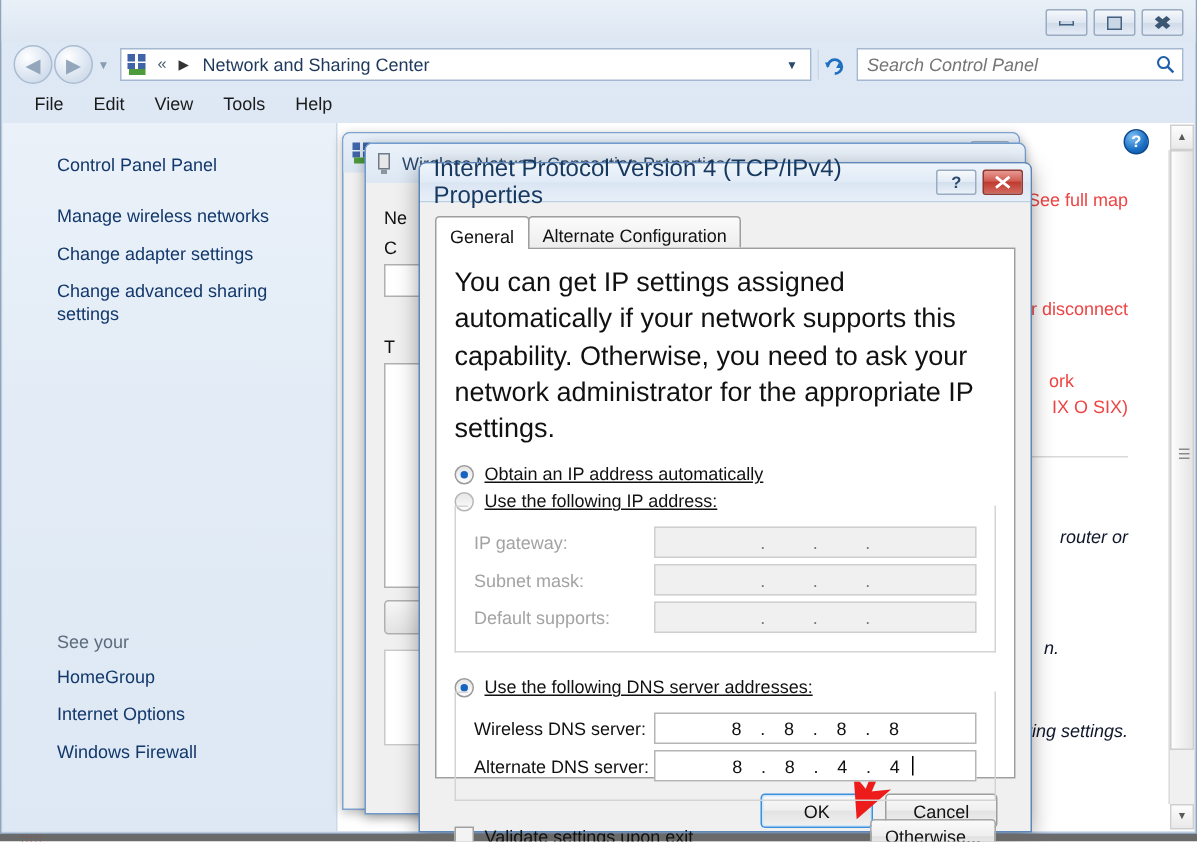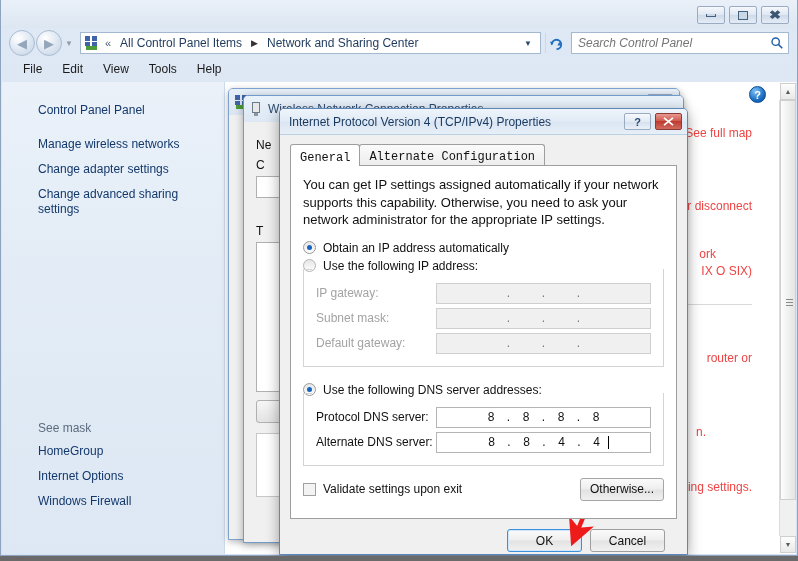--- a/index.html
+++ b/index.html
@@ -86,21 +86,21 @@
   .seealso { position:absolute; left:0; bottom:40px; width:100%; }
   .seealso-title { color:#5d6b7c; font-size:12px; padding:4px 14px 4px 36px; }
   .rightpane {
     flex:1; background:#ffffff; border-left:1px solid #ccd9e8; position:relative; overflow:hidden;
   }
   .helpbtn { position:absolute; right:30px; top:4px; width:17px; height:17px; border-radius:50%;
     background: radial-gradient(circle at 35% 28%, #7fc1f5 0%, #1b6fc4 60%, #0c4f99 100%);
     color:#fff; font-size:11px; font-weight:bold; display:flex; align-items:center; justify-content:center;
     border:1px solid #0b4a8f;}
   .rp-text { position:absolute; color:#ef4444; font-size:12px; white-space:nowrap; }
-  .rp-text.dark { color:#ef4444; }
+  .rp-text.dark { color:#0f172a;font-style:italic; }
   .rp-rule { position:absolute; height:1px; background:#d9d9d9; }
   
   .vscroll { position:absolute; right:0; top:18px; bottom:18px; width:17px; background:#f0f0f0; border-left:1px solid #dcdcdc;}
   .vs-arrow { position:absolute; left:0; width:16px; height:17px; background:linear-gradient(to bottom,#fdfdfd,#e9e9e9);
     border:1px solid #cfcfcf; display:flex; align-items:center; justify-content:center; font-size:7px; color:#5a5a5a;}
   .vs-up { top:-17px; } .vs-down { bottom:-17px; }
   .vs-thumb { position:absolute; left:0; width:16px; top:0; height:400px;
     background:linear-gradient(to right,#fdfdfd,#e4e4e4); border:1px solid #cfcfcf;}
   .vs-grip { position:absolute; left:5px; top:198px; width:7px; height:7px; }
   .vs-grip i { display:block; height:1px; background:#8a8a8a; margin-bottom:2px; }
@@ -149,48 +149,48 @@
     background:#f0f0f0;
     border:1px solid #5c87b8; border-radius:5px 5px 0 0;
     box-shadow: 0 4px 14px rgba(0,0,0,0.35);
   }
   #ipdlg .dtb {
     height:26px; border-radius:4px 4px 0 0;
     background:linear-gradient(to bottom,#eef4fa 0%,#e1ebf6 48%, #dbe6f3 52%, #e7eff8 100%);
     display:flex; align-items:center; padding:0 5px 0 9px;
     border-bottom:1px solid #bcd0e4;
   }
-  #ipdlg .dtitle { font-size:12px; color:#17385f; flex:1; }
+  #ipdlg .dtitle { font-size:16px; color:#17385f; flex:1; }
   .dbtn {
     width:27px; height:17px; border-radius:2px; margin-left:4px;
     display:flex; align-items:center; justify-content:center;
     font-size:11px; font-weight:bold;
   }
   .dbtn.help { border:1px solid #9aabc2; color:#2b4a6e;
     background:linear-gradient(to bottom,#f6f9fc,#e2eaf4 50%,#d3dfee 51%,#eaf1f8);}
   .dbtn.close { border:1px solid #8d3a33; color:#fff;
     background:linear-gradient(to bottom,#e79992 0%,#d05b51 45%,#bf3b30 50%,#d26a5f 100%);}
 
   .dbody { padding:8px 10px 0 10px; }
   .tabstrip { display:flex; align-items:flex-end; height:22px; position:relative; z-index:2; }
   .tab {
     height:21px; padding:4px 9px 0 9px; font-size:12px; color:#111;
     border:1px solid #9e9e9e; border-bottom:none; border-radius:3px 3px 0 0;
     background:linear-gradient(to bottom,#fbfbfb,#ededed);
-    display:flex; align-items:center;font-family:Liberation Mono, monospace;
+    display:flex; align-items:center;
   }
   .tab.active { background:#fff; height:22px; margin-bottom:-1px; position:relative; z-index:3;}
   .tab + .tab { margin-left:-1px; }
   .tabpanel {
     border:1px solid #9e9e9e; background:#fff; padding:10px 12px 10px 12px;
     height:354px; position:relative; z-index:1;
   }
-  .intro { font-size:13px; color:#111; line-height:1.35; margin-bottom:12px; }
-
-  .radiorow { display:flex; align-items:flex-start; gap:7px; margin:4px 0; font-size:12px; color:#111;}
+  .intro { font-size:18px; color:#111; line-height:1.35; margin-bottom:12px; }
+
+  .radiorow { display:flex; align-items:flex-end; gap:7px; margin:4px 0; font-size:12px; color:#111;text-decoration:underline;}
   .radio { width:13px; height:13px; border-radius:50%; flex:none;
     background:linear-gradient(to bottom,#e6e6e6,#fdfdfd); border:1px solid #9a9a9a;
     display:flex; align-items:center; justify-content:center;}
   .radio.on::after { content:""; width:5px; height:5px; border-radius:50%; background:#1565c0;}
   .radio.dim { border-color:#b5b5b5; }
 
   .groupbox { border:1px solid #d4d4d4; border-top:none; margin-top:-8px; padding:10px 12px 8px 12px; position:relative; }
   .groupbox .gb-top-left { position:absolute; left:0; top:0; width:8px; height:1px; background:#d4d4d4;}
   .fieldrow { display:flex; align-items:center; margin:4px 0; }
   .flabel { width:120px; font-size:12px; color:#a3a3a3; }
@@ -259,21 +259,20 @@
 
     <div class="addrbox">
       <span class="cp-icon">
           <i class="b1"></i>
           <i class="b2"></i>
           <i class="b3"></i>
           <i class="b4"></i>
           <i class="b5"></i>
         </span>
       <span class="crumbsep">«</span>
-      <span class="crumb">All Control Panel Items</span>
       <span class="crumbarrow">▶</span>
       <span class="crumb">Network and Sharing Center</span>
       <span class="addrdrop">▼</span>
     </div>
     <div class="refreshbtn">
       <svg width="15" height="15" viewBox="0 0 16 16">
           <path d="M3 9 A5 5 0 1 1 8 14" fill="none" stroke="#1f6fc0" stroke-width="2"></path>
           <path d="M1 6 L5 6 L3 10 Z" fill="#1f6fc0"></path>
           <path d="M13 10 L9 10 L11 6 Z" fill="#1f6fc0"></path>
         </svg>
@@ -295,21 +294,21 @@
     <span class="menuitem">Help</span>
   </div>
 
   <div class="content">
     <div class="sidebar">
       <div class="sb-link first">Control Panel Panel</div>
       <div class="sb-link">Manage wireless networks</div>
       <div class="sb-link">Change adapter settings</div>
       <div class="sb-link">Change advanced sharing settings</div>
       <div class="seealso">
-        <div class="seealso-title">See mask</div>
+        <div class="seealso-title">See your</div>
         <div class="sb-link">HomeGroup</div>
         <div class="sb-link">Internet Options</div>
         <div class="sb-link">Windows Firewall</div>
       </div>
     </div>
 
     <div class="rightpane">
       <div class="helpbtn">?</div>
       <div class="rp-text" style="right:44px; top:44px;">See full map</div>
       <div class="rp-text" style="right:44px; top:117px;">or disconnect</div>
@@ -426,21 +425,21 @@
               <span class="dot">.</span>
               <span class="oct empty"></span>
               <span class="dot">.</span>
               <span class="oct empty"></span>
               <span class="dot">.</span>
               <span class="oct empty"></span>
           </span>
         </div>
 
         <div class="fieldrow">
-          <span class="flabel">Default gateway:</span>
+          <span class="flabel">Default supports:</span>
           <span class="ipfield">
             <span class="oct empty"></span>
               <span class="dot">.</span>
               <span class="oct empty"></span>
               <span class="dot">.</span>
               <span class="oct empty"></span>
               <span class="dot">.</span>
               <span class="oct empty"></span>
           </span>
         </div>
@@ -450,21 +449,21 @@
 
       <div class="radiorow">
         <span class="radio on"></span>
         <span>Use the following DNS server addresses:</span>
       </div>
 
       <div class="groupbox">
         <span class="gb-top-left"></span>
 
         <div class="fieldrow">
-          <span class="flabel on">Protocol DNS server:</span>
+          <span class="flabel on">Wireless DNS server:</span>
           <span class="ipfield on">
             <span class="oct">8</span>
               <span class="dot on">.</span>
               <span class="oct">8</span>
               <span class="dot on">.</span>
               <span class="oct">8</span>
               <span class="dot on">.</span>
               <span class="oct">8</span>
           </span>
         </div>

